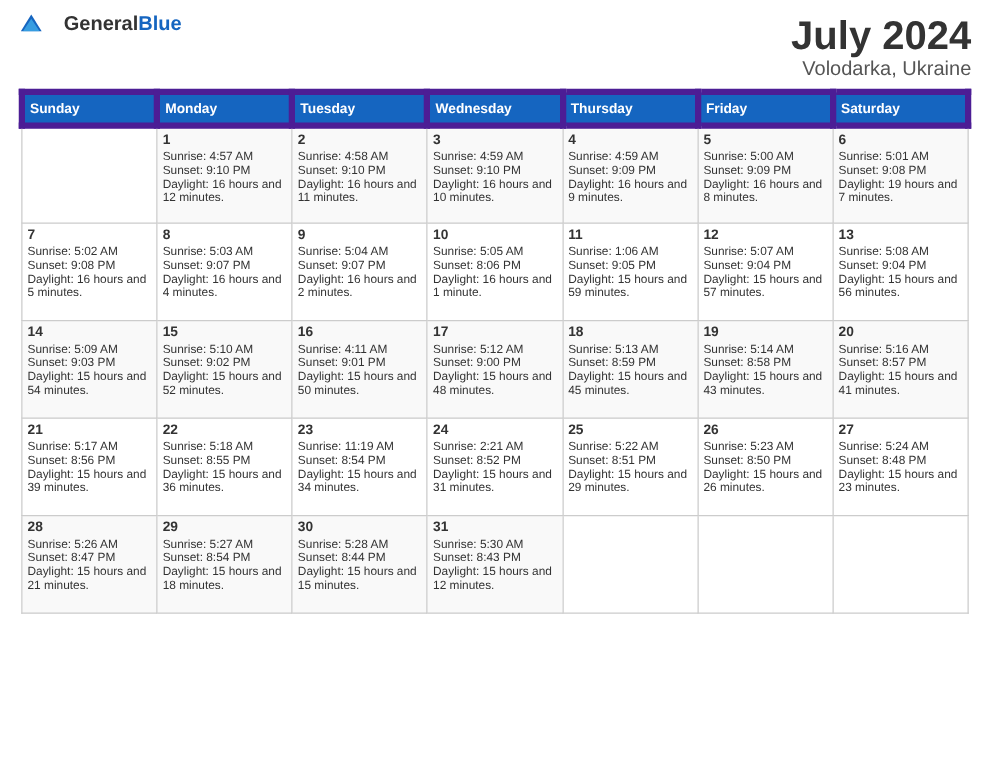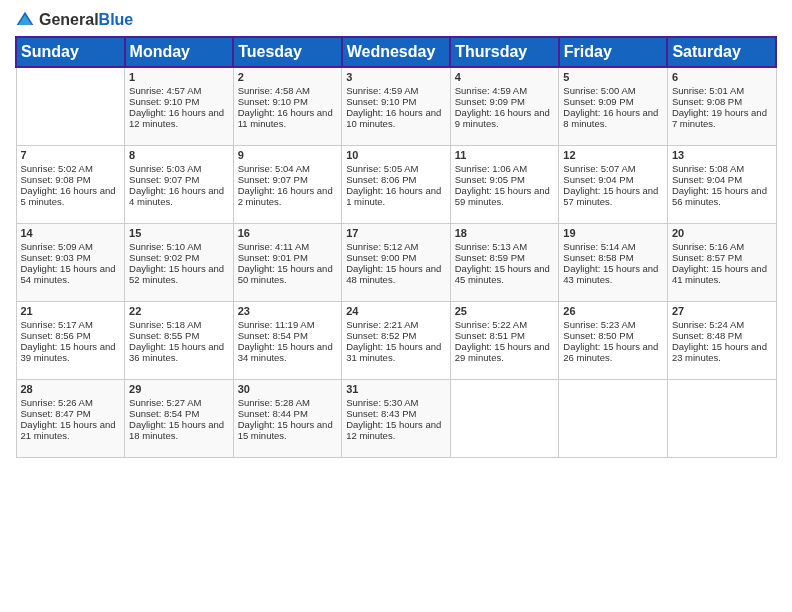--- a/index.html
+++ b/index.html
@@ -16,21 +16,21 @@
     }
     .header-row {
       display: flex;
       justify-content: space-between;
       align-items: flex-start;
       margin-bottom: 6px;
     }
     .logo {
       display: flex;
       align-items: center;
-      gap: 4px;
+      gap: 16px;
     }
     .logo-icon {
       width: 20px;
       height: 20px;
     }
     .title-block {
       text-align: right;
     }
     .month-year {
       font-size: 32px;
@@ -42,25 +42,25 @@
       color: #555;
     }
     table {
       width: 100%;
       border-collapse: collapse;
       table-layout: fixed;
     }
     thead tr th {
       background-color: #1565C0;
       color: #fff;
-      font-size: 16px;
+      font-size: 11px;
       font-weight: bold;
       padding: 5px 4px;
       text-align: left;
-      border: 2px solid #4c1d95;
+      border: 5px solid #4c1d95;
     }
     tbody tr td {
       border: 1px solid #ccc;
       vertical-align: top;
       padding: 3px 4px;
       font-size: 9.5px;
       color: #333;
       height: 78px;
     }
     tbody tr:nth-child(odd) td {
@@ -86,20 +86,24 @@
   <div class="header-row">
     <div class="logo">
       <svg class="logo-icon" viewBox="0 0 24 24" xmlns="http://www.w3.org/2000/svg">
         <polygon points="12,2 22,18 2,18" fill="#1565C0"></polygon>
         <polygon points="12,6 20,18 4,18" fill="#4FC3F7" opacity="0.6"></polygon>
       </svg>
       <span>
         <span style="font-size:16px;font-weight:bold;color:#333;">General</span><span style="font-size:16px;font-weight:bold;color:#1565C0;">Blue</span>
       </span>
     </div>
+    <div class="title-block">
+      <div class="month-year">July 2024</div>
+      <div class="location">Volodarka, Ukraine</div>
+    </div>
   </div>
 
   <table>
     <thead>
       <tr>
       <th>Sunday</th>
           <th>Monday</th>
           <th>Tuesday</th>
           <th>Wednesday</th>
           <th>Thursday</th>

